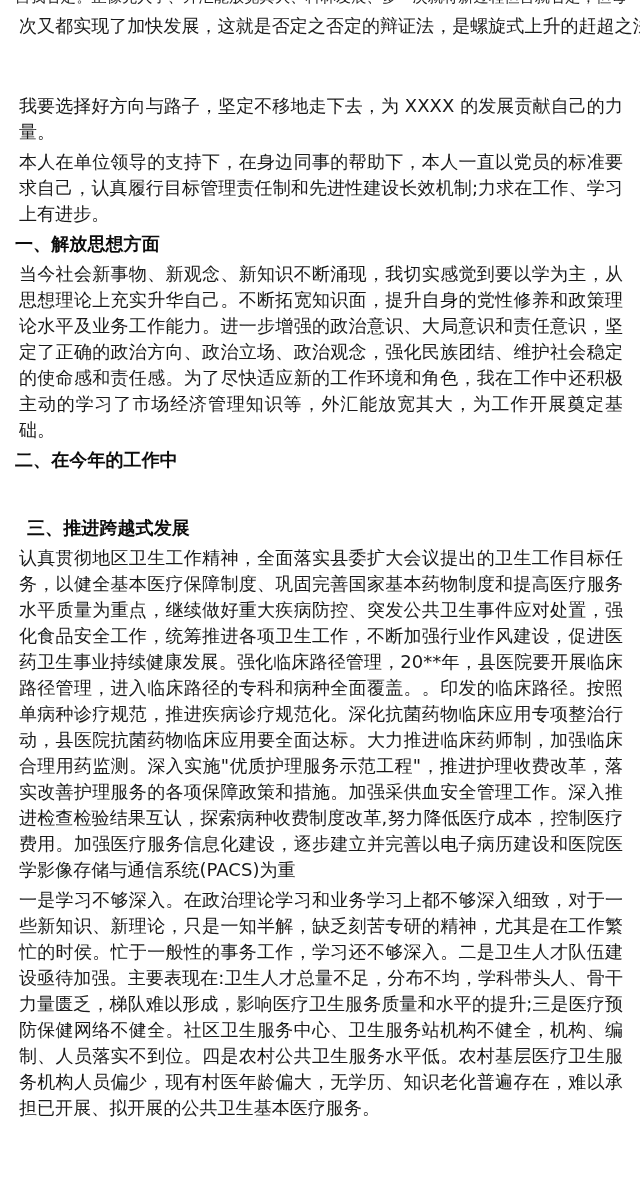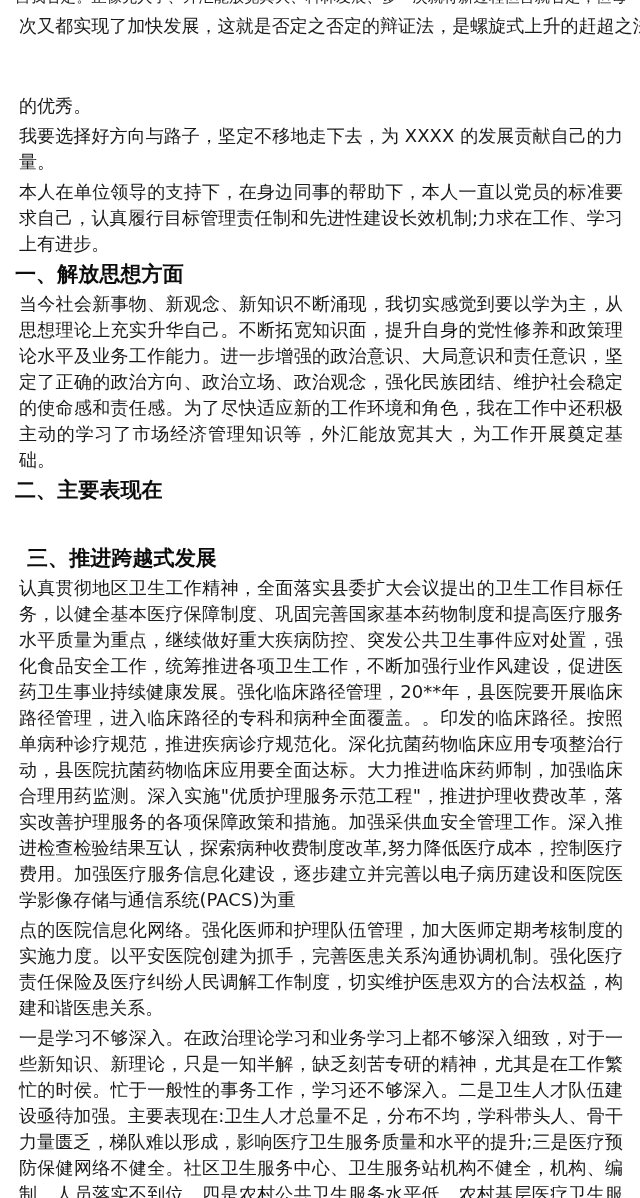--- a/index.html
+++ b/index.html
@@ -64,21 +64,21 @@
   }
 
   p.para.nowrap-line {
     white-space: nowrap;
     word-break: normal;
     text-align: left;
   }
 
   h2.heading {
     margin: 0;
-    font-size: 21px;
+    font-size: 18px;
     line-height: 26px;
     font-weight: bold;
     letter-spacing: 0.1px;
     color: #0d0d0d;
     text-align: left;
     white-space: nowrap;
   }
 
   h2.heading.indented {
     text-indent: 12px;
@@ -96,37 +96,35 @@
   <div class="doc-body">
 
     <div class="clipped-line">
       <div class="inner">自我否定。正像先人子、外汇能放宽其大、科林发展、多一次就将新过程但言就否定，但每</div>
     </div>
 
     <p class="para nowrap-line">次又都实现了加快发展，这就是否定之否定的辩证法，是螺旋式上升的赶超之法是自己更加</p>
 
     <div class="gap-block"></div>
 
-    <p class="para">的优秀。</p>
 
     <p class="para">我要选择好方向与路子，坚定不移地走下去，为 XXXX 的发展贡献自己的力量。</p>
 
     <p class="para">本人在单位领导的支持下，在身边同事的帮助下，本人一直以党员的标准要求自己，认真履行目标管理责任制和先进性建设长效机制;力求在工作、学习上有进步。</p>
 
     <h2 class="heading">一、解放思想方面</h2>
 
     <p class="para">当今社会新事物、新观念、新知识不断涌现，我切实感觉到要以学为主，从思想理论上充实升华自己。不断拓宽知识面，提升自身的党性修养和政策理论水平及业务工作能力。进一步增强的政治意识、大局意识和责任意识，坚定了正确的政治方向、政治立场、政治观念，强化民族团结、维护社会稳定的使命感和责任感。为了尽快适应新的工作环境和角色，我在工作中还积极主动的学习了市场经济管理知识等，外汇能放宽其大，为工作开展奠定基础。</p>
 
 
-    <h2 class="heading">二、主要表现在</h2>
+    <h2 class="heading">二、在今年的工作中</h2>
 
 
     <h2 class="heading indented">三、推进跨越式发展</h2>
 
     <p class="para">认真贯彻地区卫生工作精神，全面落实县委扩大会议提出的卫生工作目标任务，以健全基本医疗保障制度、巩固完善国家基本药物制度和提高医疗服务水平质量为重点，继续做好重大疾病防控、突发公共卫生事件应对处置，强化食品安全工作，统筹推进各项卫生工作，不断加强行业作风建设，促进医药卫生事业持续健康发展。强化临床路径管理，20**年，县医院要开展临床路径管理，进入临床路径的专科和病种全面覆盖。。印发的临床路径。按照单病种诊疗规范，推进疾病诊疗规范化。深化抗菌药物临床应用专项整治行动，县医院抗菌药物临床应用要全面达标。大力推进临床药师制，加强临床合理用药监测。深入实施"优质护理服务示范工程"，推进护理收费改革，落实改善护理服务的各项保障政策和措施。加强采供血安全管理工作。深入推进检查检验结果互认，探索病种收费制度改革,努力降低医疗成本，控制医疗费用。加强医疗服务信息化建设，逐步建立并完善以电子病历建设和医院医学影像存储与通信系统(PACS)为重</p>
 
-    <p class="para">点的医院信息化网络。强化医师和护理队伍管理，加大医师定期考核制度的实施力度。以平安医院创建为抓手，完善医患关系沟通协调机制。强化医疗责任保险及医疗纠纷人民调解工作制度，切实维护医患双方的合法权益，构建和谐医患关系。</p>
 
 
     <p class="para">一是学习不够深入。在政治理论学习和业务学习上都不够深入细致，对于一些新知识、新理论，只是一知半解，缺乏刻苦专研的精神，尤其是在工作繁忙的时侯。忙于一般性的事务工作，学习还不够深入。二是卫生人才队伍建设亟待加强。主要表现在:卫生人才总量不足，分布不均，学科带头人、骨干力量匮乏，梯队难以形成，影响医疗卫生服务质量和水平的提升;三是医疗预防保健网络不健全。社区卫生服务中心、卫生服务站机构不健全，机构、编制、人员落实不到位。四是农村公共卫生服务水平低。农村基层医疗卫生服务机构人员偏少，现有村医年龄偏大，无学历、知识老化普遍存在，难以承担已开展、拟开展的公共卫生基本医疗服务。</p>
 
   </div>
 </div>
 
 </body></html>

